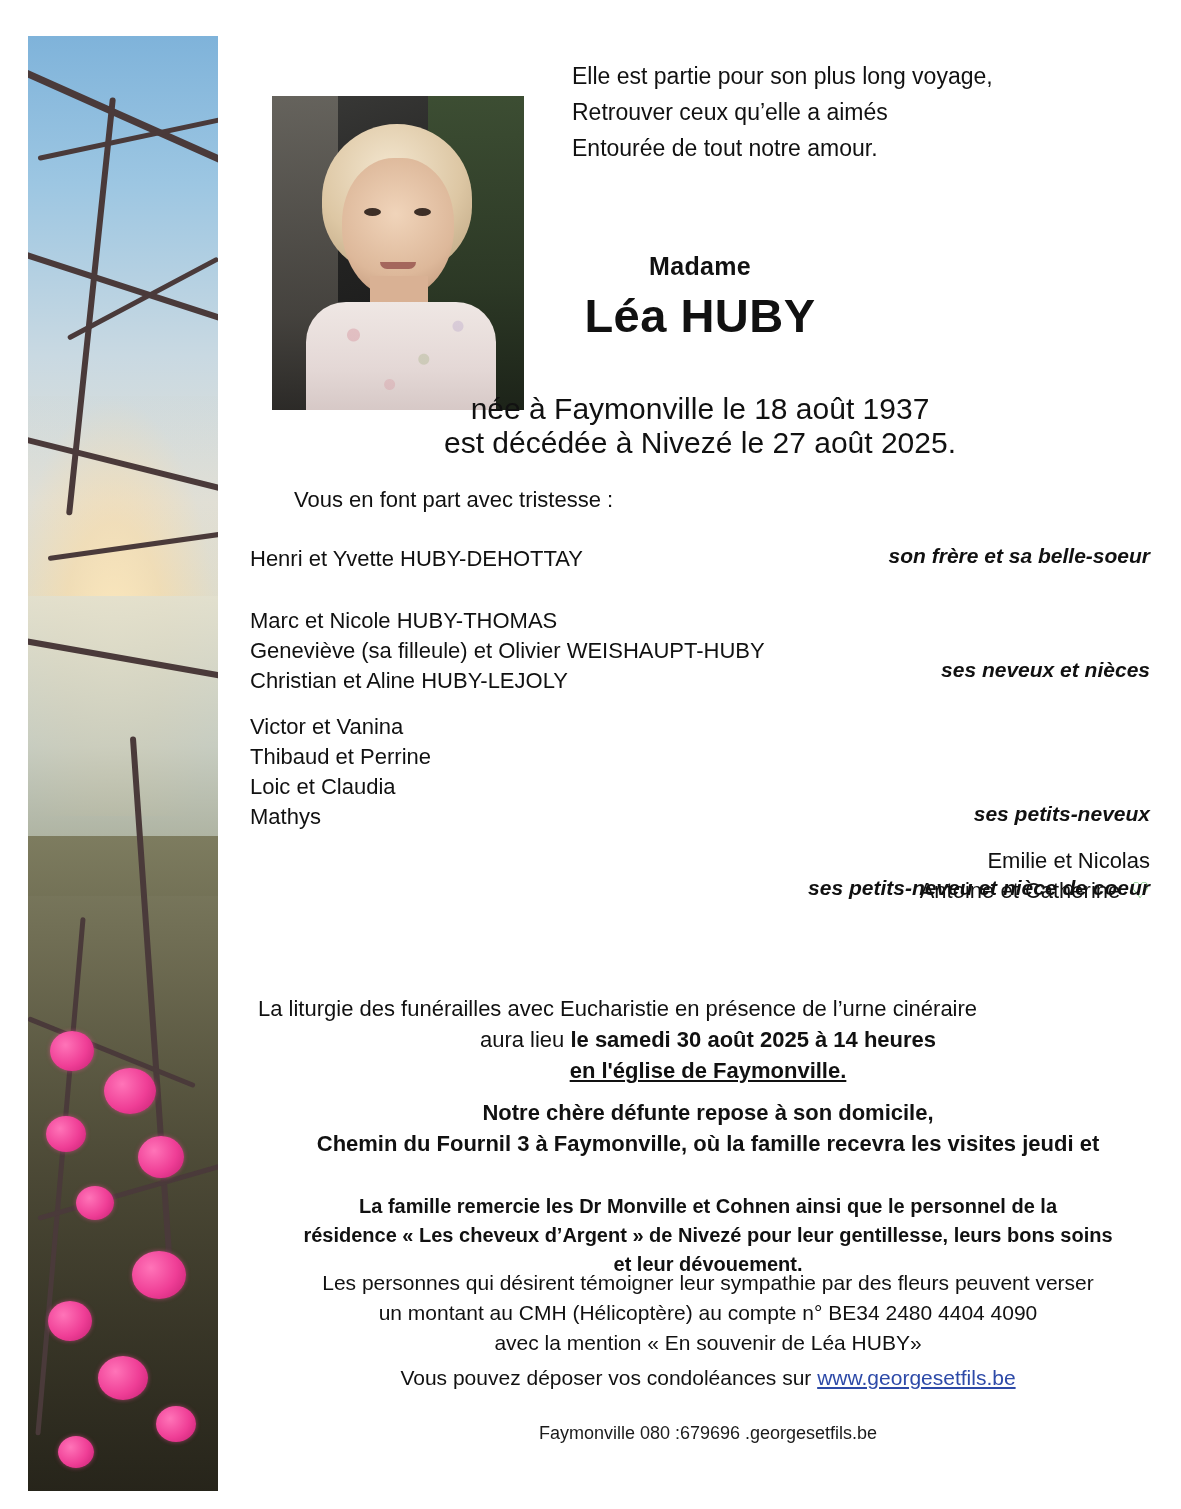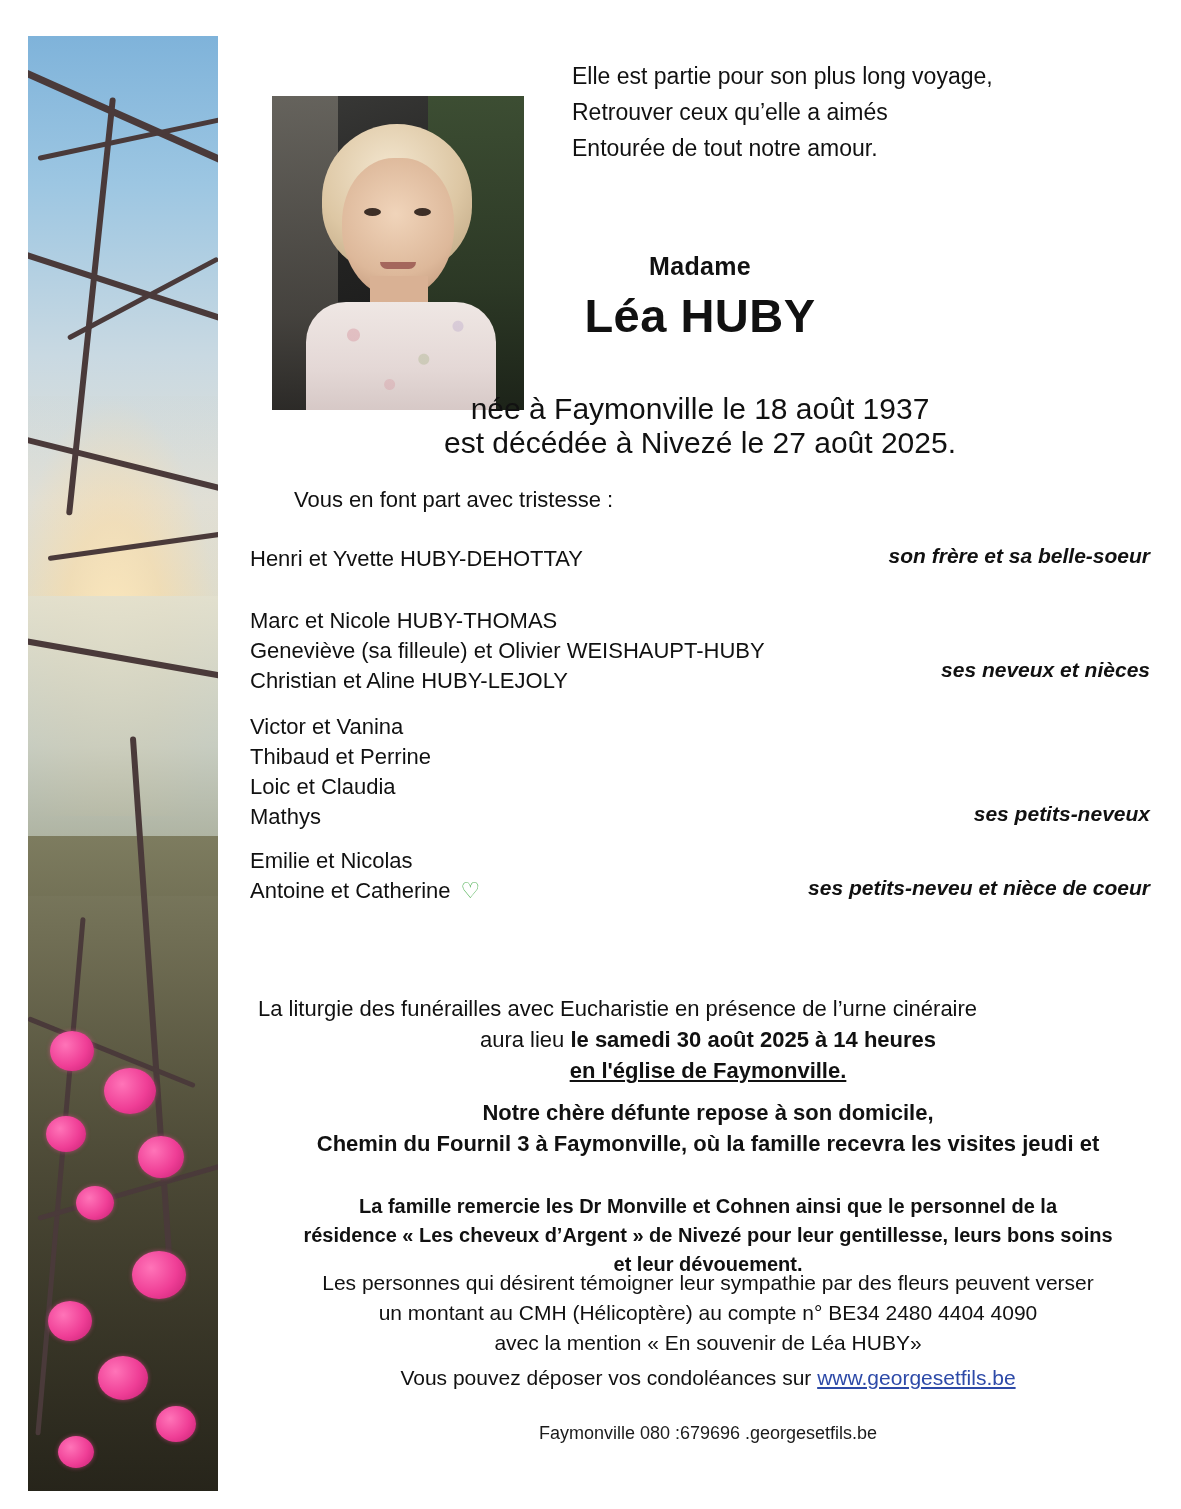--- a/index.html
+++ b/index.html
@@ -198,21 +198,21 @@
 
   #rel-1 { top: 544px; }
   #rel-1 .rel-role { top: 0px; }
 
   #rel-2 { top: 606px; }
   #rel-2 .rel-role { top: 52px; }
 
   #rel-3 { top: 712px; }
   #rel-3 .rel-role { top: 90px; }
 
-  #rel-4 { top: 846px; }
+  #rel-4 { top: 846px; text-align: right; }
   #rel-4 .rel-role { top: 30px; }
 
   #rel-5 { top: 928px; }
   #rel-5 .rel-role { top: 0px; }
 
   .heart-icon {
     color: #4caf50;
     font-size: 22px;
     margin-left: 10px;
   }

